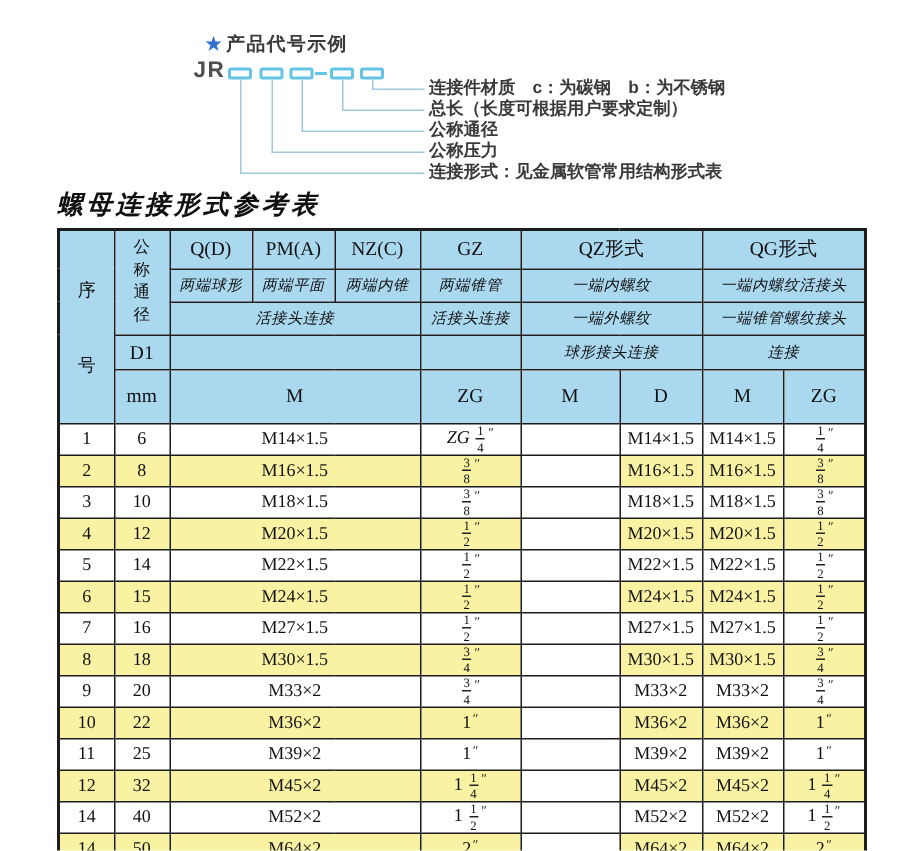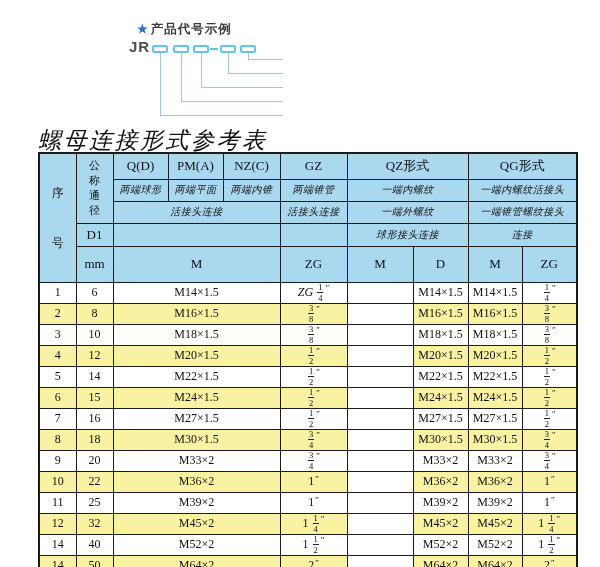--- a/index.html
+++ b/index.html
@@ -18,21 +18,21 @@
   .elbow{position:absolute;border-left:1.5px solid var(--leader_line,#a0c9db);border-bottom:1.5px solid var(--leader_line,#a0c9db);}
   .e1{left:140px;top:53px;width:122px;height:62px;}
   .e2{left:161px;top:53px;width:101px;height:48px;}
   .e3{left:181px;top:53px;width:81px;height:34px;}
   .e4{left:208px;top:53px;width:54px;height:20px;}
   .e5{left:228px;top:53px;width:34px;height:6px;}
   .diag-labels{position:absolute;left:266px;top:52px;}
   .diag-label{height:14px;line-height:14px;font-size:11.5px;font-weight:bold;color:#3a3a3a;white-space:nowrap;}
   
   .tbl-title{position:absolute;left:38px;top:125px;font-family:"Liberation Serif",serif;
-    font-size:23px;font-weight:normal;font-style:italic;letter-spacing:2.5px;color:#111;}
+    font-size:17px;font-weight:bold;font-style:italic;letter-spacing:2.5px;color:#111;}
   
   table.ref{position:absolute;left:38px;top:152px;width:538px;border-collapse:collapse;table-layout:fixed;
     font-family:"Liberation Serif",serif;font-size:12px;color:#111;}
   table.ref{border:2px solid var(--border,#1c1c1c);}
   table.ref th,table.ref td{border:1px solid var(--border,#1c1c1c);text-align:center;vertical-align:middle;padding:0 1px;overflow:hidden;}
   thead th{background:var(--header_bg,#aad8ef);font-weight:normal;}
   .hr1{height:26px}.hr2{height:22px}.hr3{height:22px}.hr4{height:23px}.hr5{height:36px}
   tbody tr{height:21px;}
   tbody tr.alt td{background:var(--alt_row_bg,#f8f2a2);}
   tbody td.qzm{background:#fff !important;}
@@ -57,20 +57,27 @@
   <div class="code-box b2"></div>
   <div class="code-box b3"></div>
   <div class="code-dash"></div>
   <div class="code-box b4"></div>
   <div class="code-box b5"></div>
   <div class="elbow e1"></div>
   <div class="elbow e2"></div>
   <div class="elbow e3"></div>
   <div class="elbow e4"></div>
   <div class="elbow e5"></div>
+  <div class="diag-labels">
+    <div class="diag-label">连接件材质　c：为碳钢　b：为不锈钢</div>
+    <div class="diag-label">总长（长度可根据用户要求定制）</div>
+    <div class="diag-label">公称通径</div>
+    <div class="diag-label">公称压力</div>
+    <div class="diag-label">连接形式：见金属软管常用结构形式表</div>
+  </div>
 </div>
 
 <div class="tbl-title">螺母连接形式参考表</div>
 
 <table class="ref">
   <colgroup>
     <col style="width:37px">
       <col style="width:37px">
       <col style="width:55px">
       <col style="width:55px">

